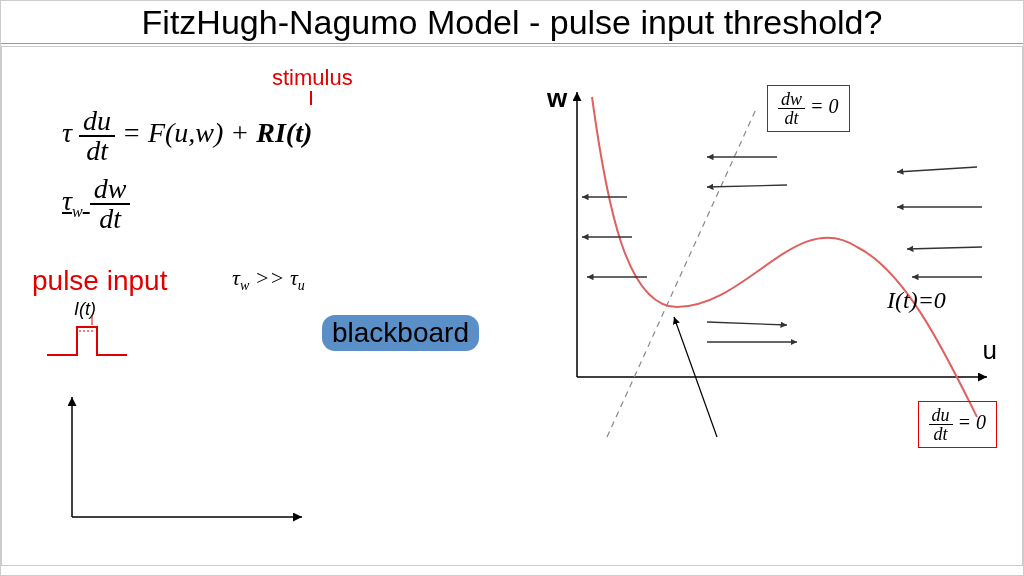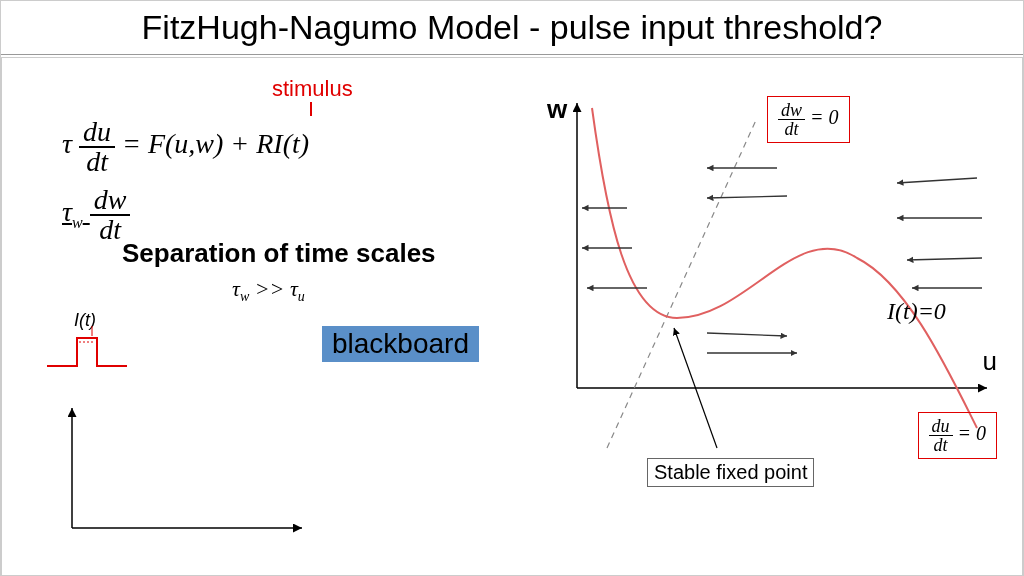--- a/index.html
+++ b/index.html
@@ -6,21 +6,21 @@
   body {
     width: 1024px;
     height: 576px;
     font-family: Arial, Helvetica, sans-serif;
     background: #fff;
     position: relative;
     border: 1px solid #ccc;
   }
   .title-bar {
     width: 100%;
-    height: 54px;
+    height: 43px;
     border-bottom: 1px solid #999;
     display: flex;
     align-items: center;
     justify-content: center;
     font-size: 34px;
     font-weight: 400;
     color: #000;
   }
   .content {
     position: relative;
@@ -102,20 +102,21 @@
     top: 268px;
   }
   .blackboard {
     position: absolute;
     left: 320px;
     top: 268px;
     background: #5a8fc8;
     color: #000;
     font-size: 28px;
     padding: 2px 10px;
+    border-radius: 13px;
   }
   .blank-axes {
     position: absolute;
     left: 50px;
     top: 340px;
   }
   .phase-plane {
     position: absolute;
     left: 545px;
     top: 30px;
@@ -185,30 +186,30 @@
 
 <div class="content">
 
   <div class="stimulus-label">stimulus</div>
   <div class="stimulus-tick"></div>
 
   <div class="eq1">
     <span>τ</span>
     <span class="frac"><span class="num">du</span><span class="den">dt</span></span>
     <span>= F(u,w) +</span>
-    <span style="font-weight:normal;">RI(t)</span>
+    <span style="font-weight:bold;">RI(t)</span>
   </div>
 
   <div class="eq2">
     <span>τ</span><sub style="font-size:16px">w</sub>
     <span class="frac"><span class="num">dw</span><span class="den">dt</span></span>
   </div>
 
-  <div class="separation">Separation of time scales</div>
-
+
+  <div class="pulse-input-label">pulse input</div>
 
   <div class="tau-relation">
     <span>τ</span><sub style="font-size:14px">w</sub><span> &gt;&gt; </span><span>τ</span><sub style="font-size:14px">u</sub>
   </div>
 
   <div class="it-label">I(t)</div>
 
   <svg class="pulse-svg" width="100" height="50">
     <line x1="50" y1="0" x2="50" y2="10" stroke="#e00000" stroke-width="1"></line>
     <path d="M 5 40 L 35 40 L 35 12 L 55 12 L 55 40 L 85 40" stroke="#e00000" stroke-width="2" fill="none"></path>
@@ -269,16 +270,15 @@
     <div class="box-dwdt">
       <span class="frac-sm"><span class="num">dw</span><span class="den">dt</span></span><span> = 0</span>
     </div>
 
     <div class="box-dudt">
       <span class="frac-sm"><span class="num">du</span><span class="den">dt</span></span><span> = 0</span>
     </div>
 
     <div class="it0">I(t)=0</div>
 
-    <div class="stable-box">Stable fixed point</div>
   </div>
 
 </div>
 
 </body></html>

